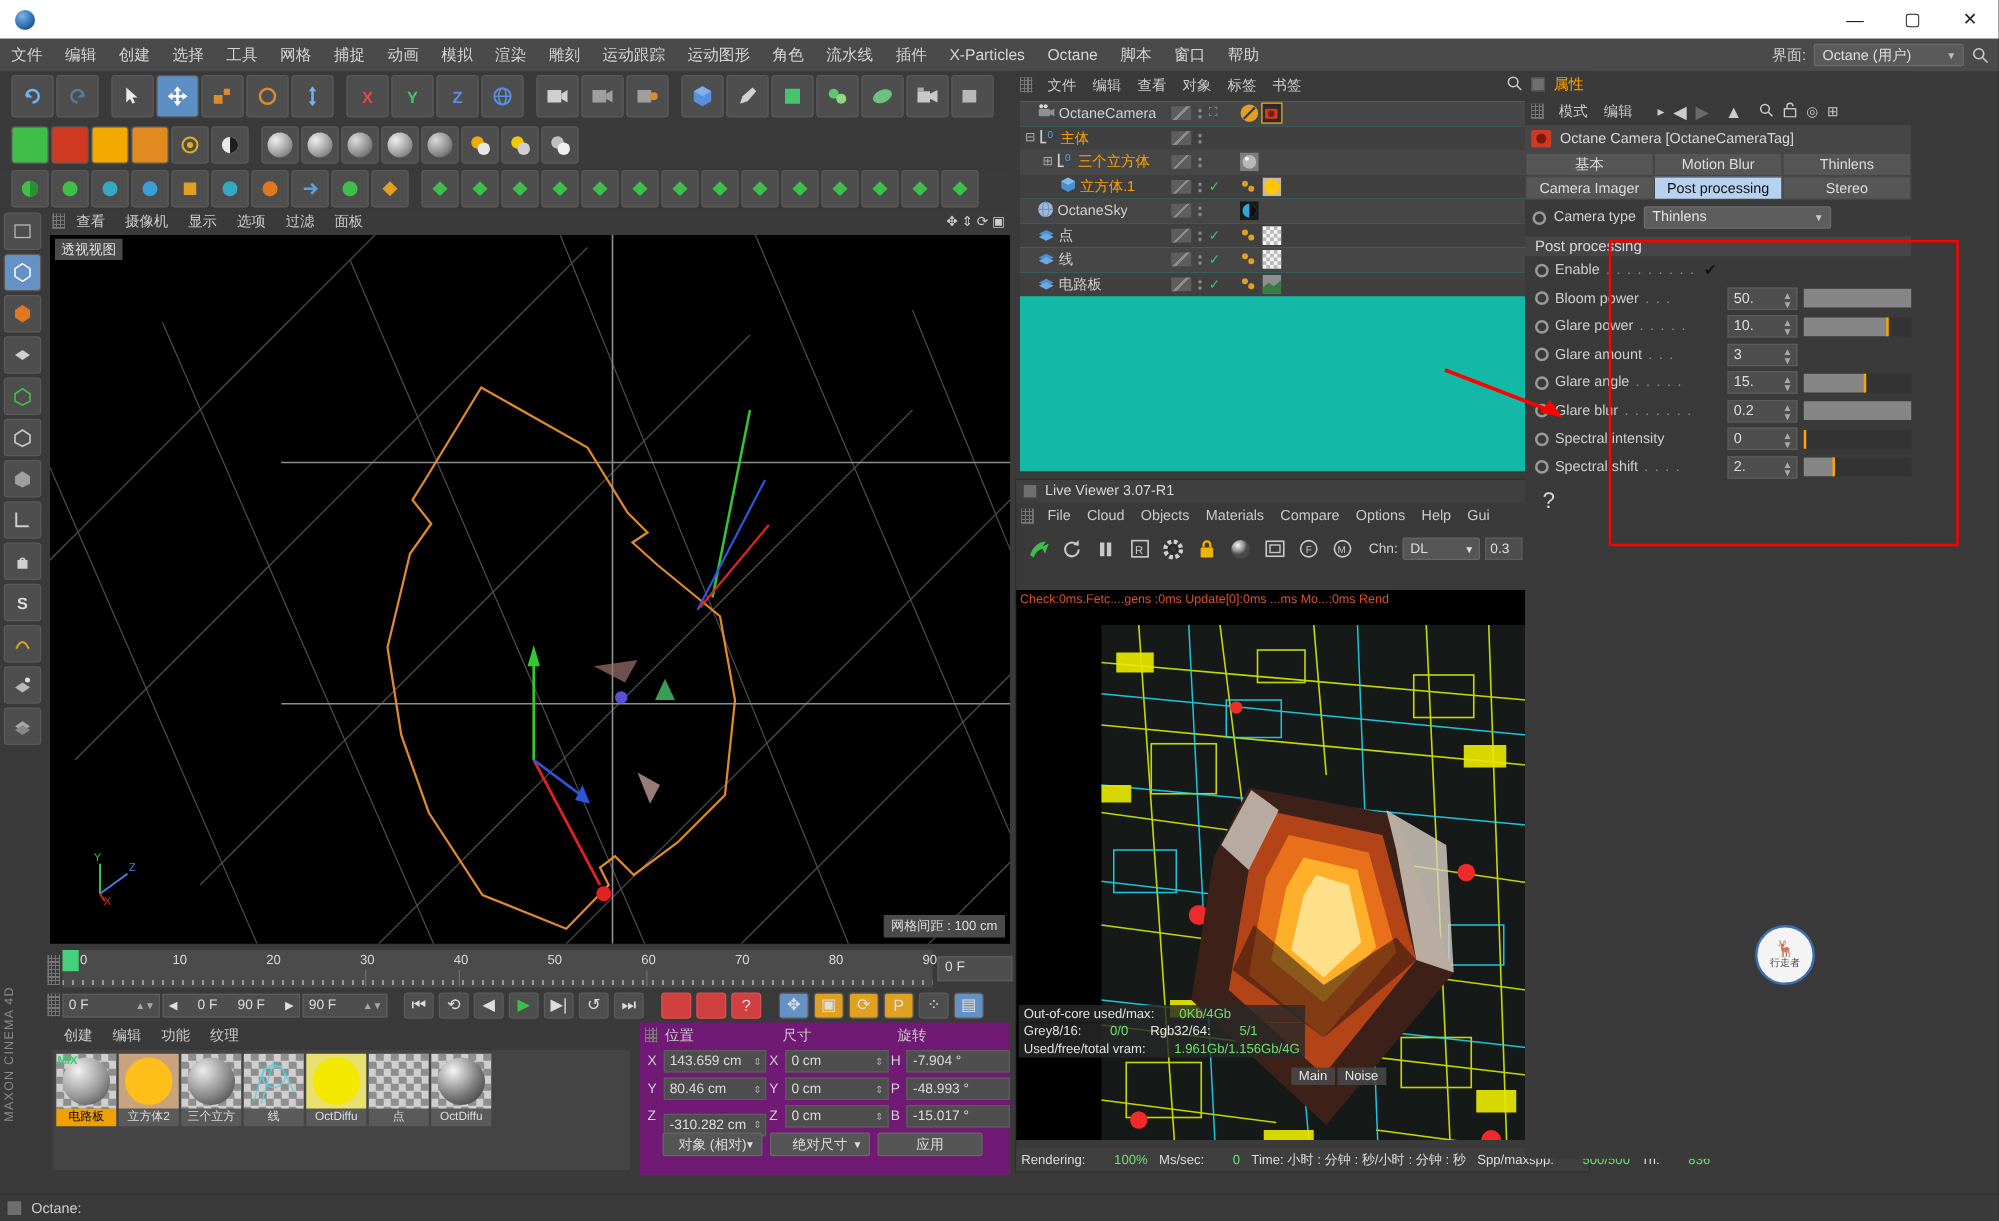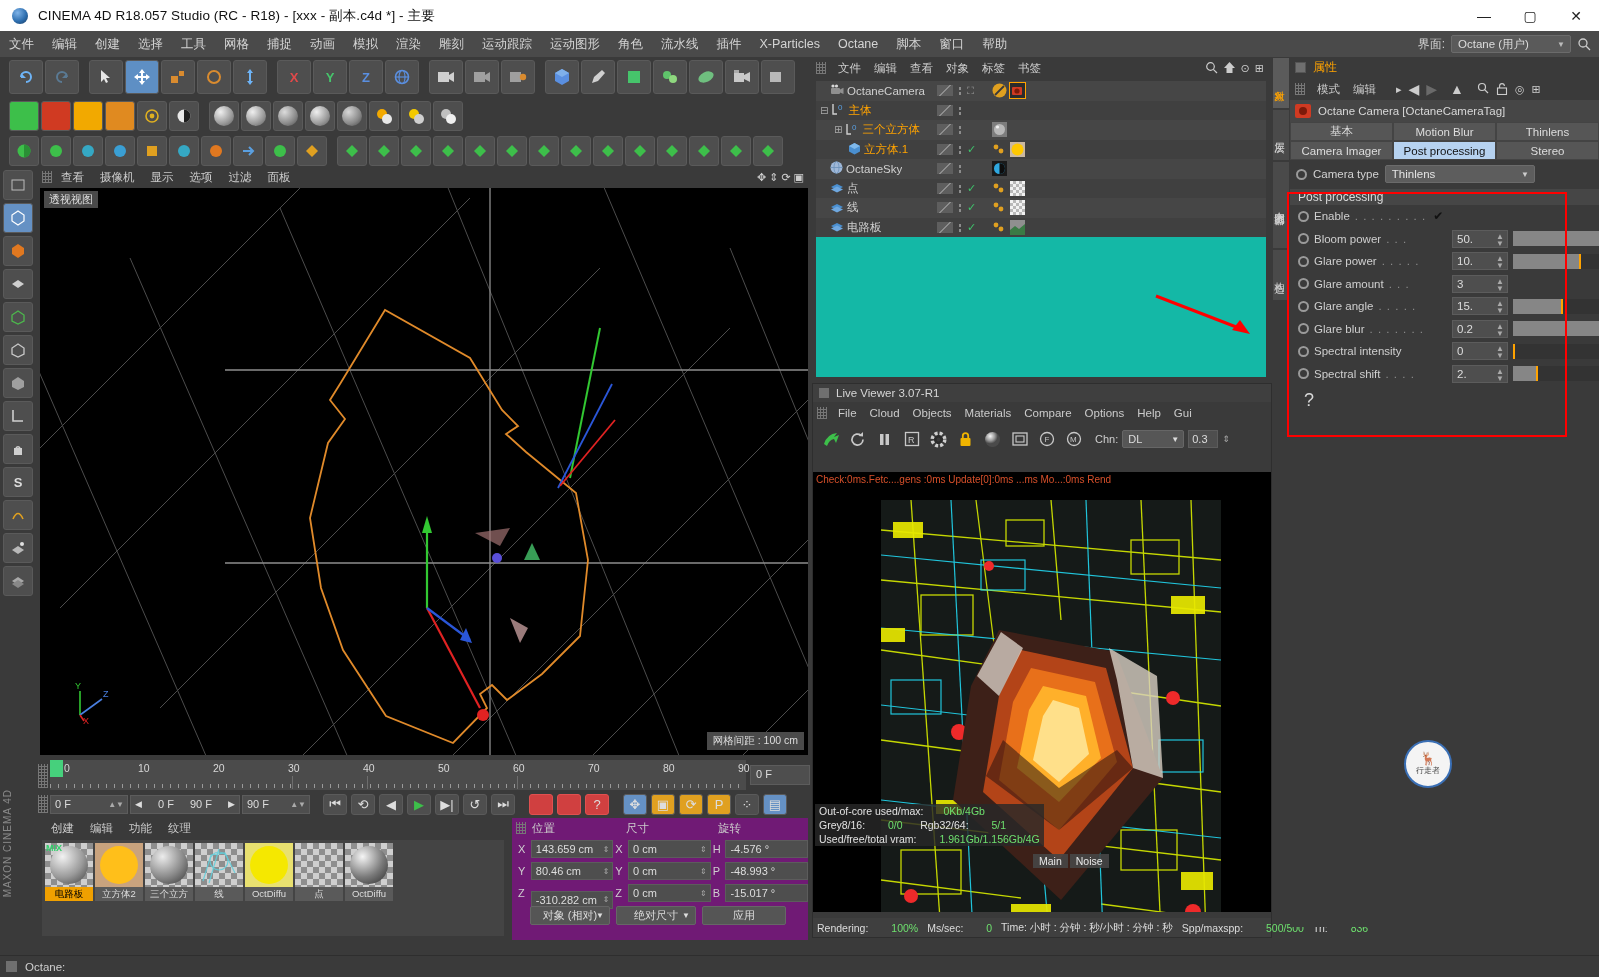--- a/index.html
+++ b/index.html
@@ -194,21 +194,21 @@
     background:#3f3f3f; display:flex; align-items:center; font-size:10.5px;
     color:#ddd; padding-left:4px; gap:9px; white-space:nowrap; }
 
   
   .vtabs { position:absolute; left:1272px; top:57px; width:18px; height:400px; }
   .vtab { width:18px; background:#4a4a4a; border:1px solid #3a3a3a;
     writing-mode:vertical-rl; font-size:10.5px; color:#d0d0d0;
     padding:5px 2px; text-align:center; letter-spacing:1px; }
   .vtab.act { background:#5b5b5b; color:#ffa300; }
 
-  .attr { position:absolute; left:1290px; top:57px; width:309px; height:870px;
+  .attr { position:absolute; left:1220px; top:57px; width:309px; height:870px;
     background:#3a3a3a; }
   .at-head { height:21px; display:flex; align-items:center; gap:7px; padding-left:5px; }
   .at-head .sq { width:11px; height:11px; background:#6f6f6f; border:1px solid #555; }
   .at-head .t { font-size:12px; color:#ffa300; }
   .at-menu { height:22px; display:flex; align-items:center; gap:3px; padding-left:5px; }
   .at-menu .grip { width:10px; height:12px; margin-right:4px;
     background:repeating-linear-gradient(0deg,#777 0 1px,transparent 1px 3px),
                repeating-linear-gradient(90deg,#777 0 1px,transparent 1px 3px); }
   .at-menu .mi { font-size:11.5px; color:#cbcbcb; padding:2px 5px; }
   .at-menu .ic { font-size:11px; color:#ccc; margin:0 2px; }
@@ -268,21 +268,20 @@
 
   .arrow-ann { position:absolute; z-index:20; }
 </style>
 </head>
 <body>
 
 <div class="app">
 
   <div class="titlebar">
     <div class="tb-icon"></div>
-    <div class="tb-title">CINEMA 4D R18.057 Studio (RC - R18) - [xxx - 副本.c4d *] - 主要</div>
     <div class="tb-btns">
       <div class="tb-btn">—</div>
       <div class="tb-btn">▢</div>
       <div class="tb-btn close">✕</div>
     </div>
   </div>
 
   <div class="menubar">
     <div class="mi">文件</div>
     <div class="mi">编辑</div>
@@ -886,21 +885,21 @@
           <span>143.659 cm</span>
           <span class="spin">⇕</span>
         </div>
       <span class="clab">X</span>
       <div class="cfield" style="width:84px;">
           <span>0 cm</span>
           <span class="spin">⇕</span>
         </div>
       <span class="clab">H</span>
       <div class="cfield" style="width:84px;">
-          <span>-4.576 °</span>
+          <span>-7.904 °</span>
         </div>
     </div>
     <div class="crow">
       <span class="clab">Y</span>
       <div class="cfield" style="width:84px;">
           <span>80.46 cm</span>
           <span class="spin">⇕</span>
         </div>
       <span class="clab">Y</span>
       <div class="cfield" style="width:84px;">

